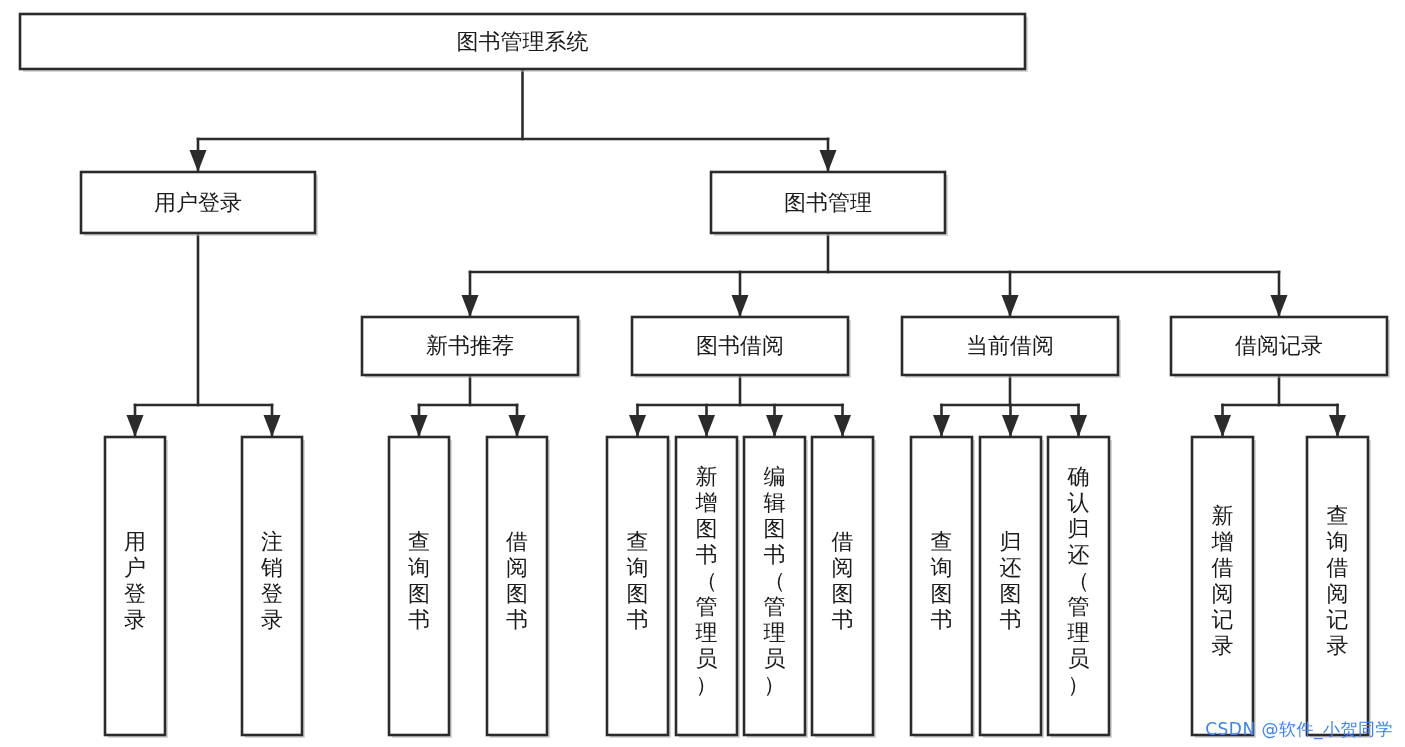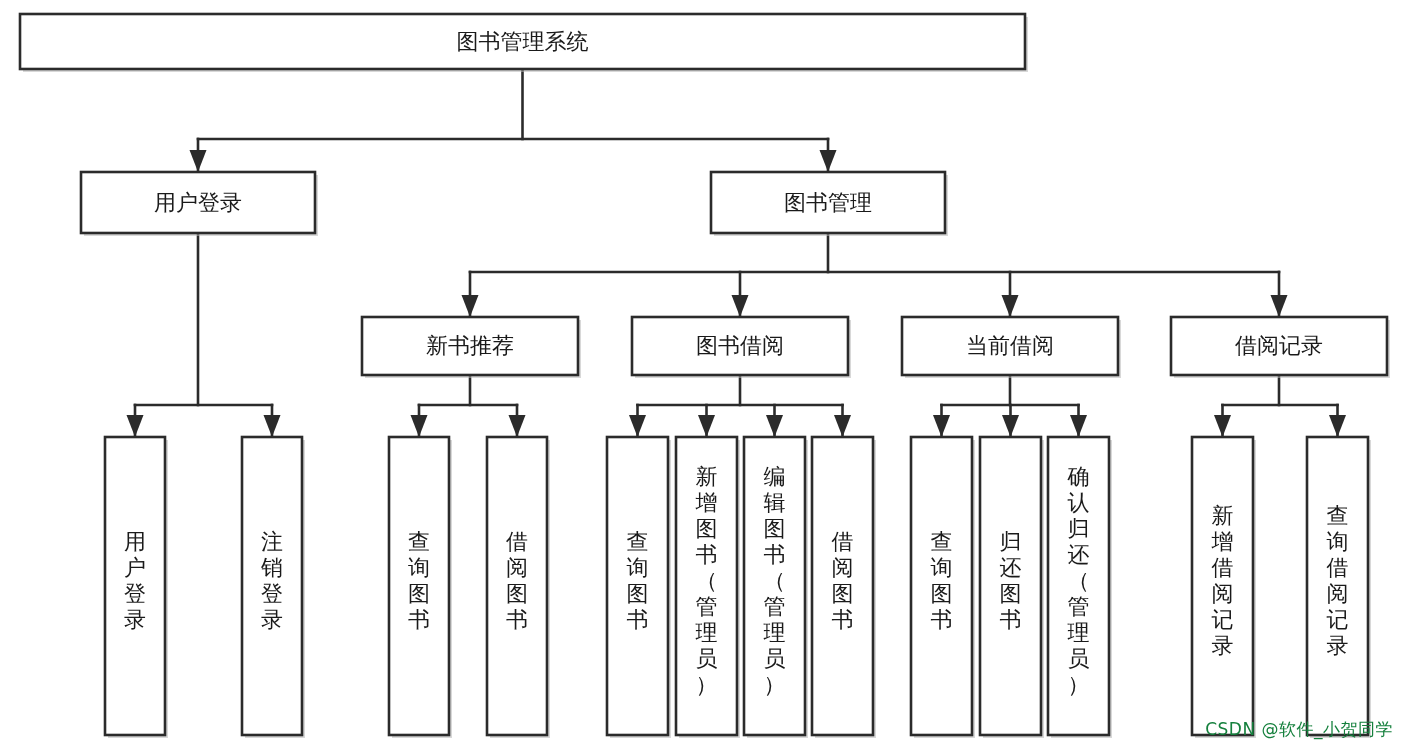--- a/index.html
+++ b/index.html
@@ -55,21 +55,21 @@
     font-family: "DejaVu Sans", "Liberation Sans", sans-serif;
     font-size: 22px;
     fill: #1a1a1a;
   }
   .watermark {
     position: absolute;
     right: 12px;
     bottom: 6px;
     font-family: "DejaVu Sans", "Liberation Sans", sans-serif;
     font-size: 17px;
-    color: #15803d;
+    color: #3b82f6;
     white-space: nowrap;
     letter-spacing: 0.5px;
   }
 </style>
 </head>
 <body>
 
 <div id="diagram-root">
   <svg id="flow-svg" viewBox="0 0 1405 747">
       <g>

